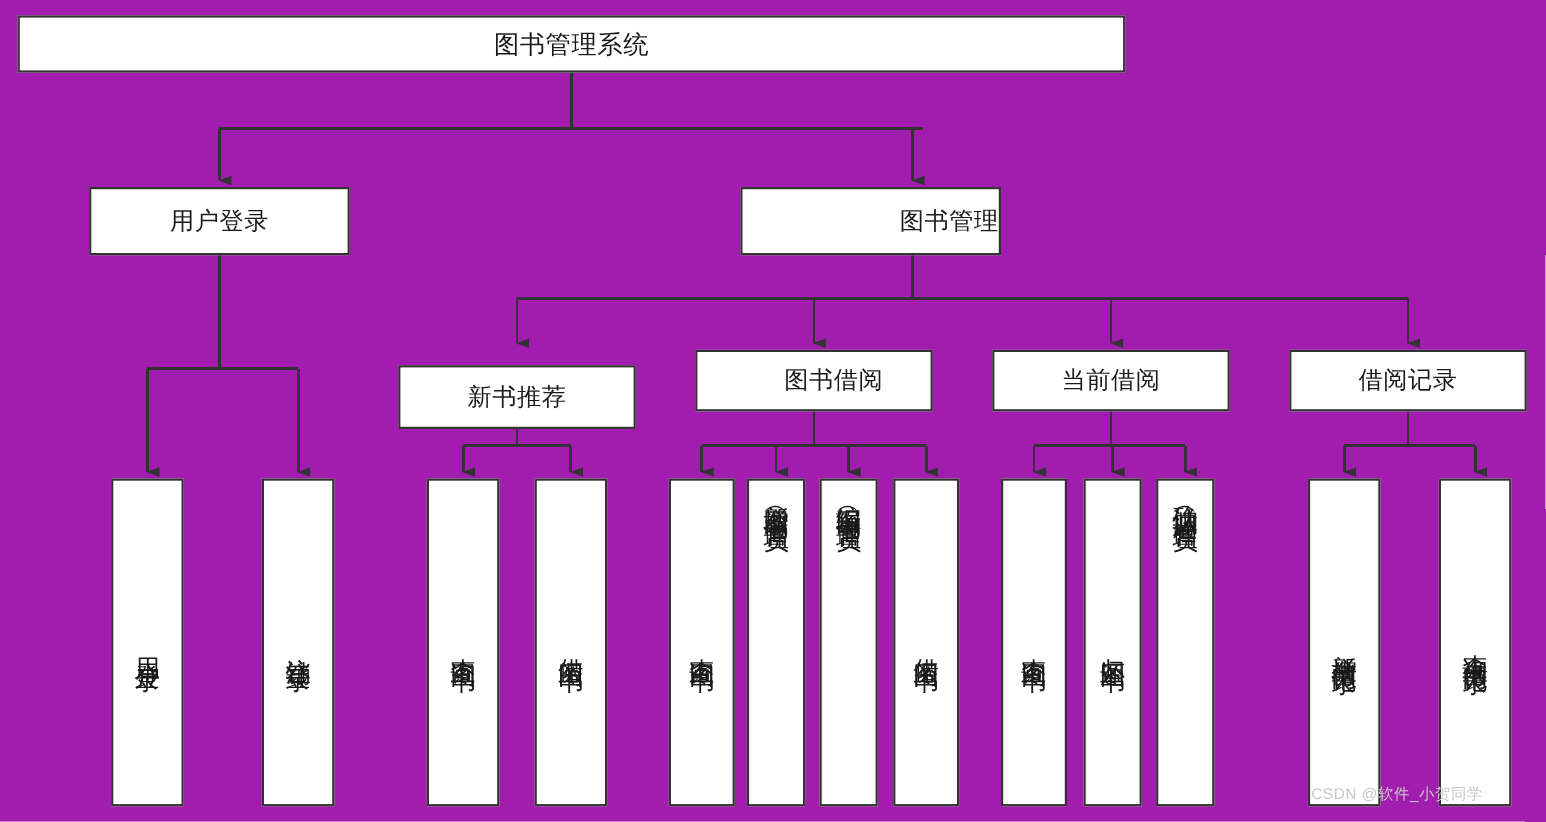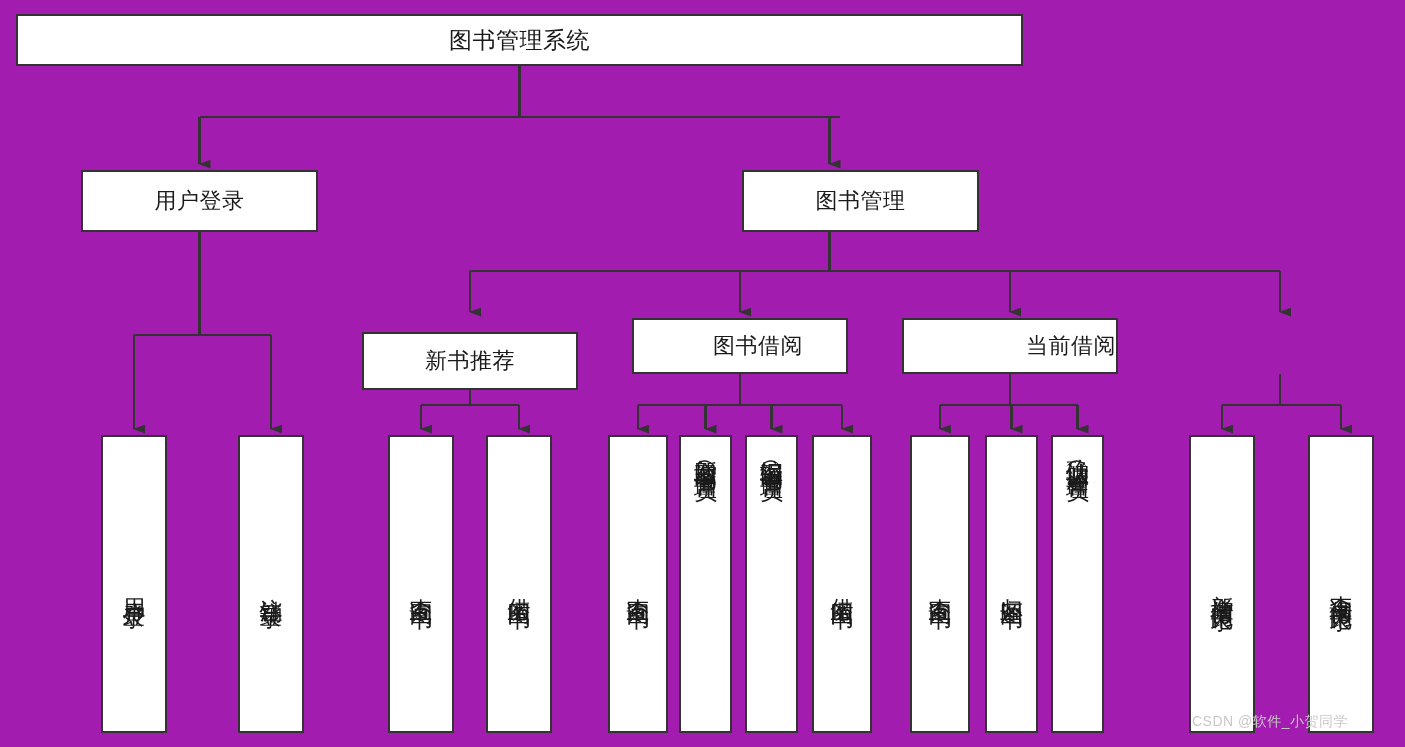--- a/index.html
+++ b/index.html
@@ -123,32 +123,35 @@
     </g>
   </svg>
 
   <div class="node root horiz" style="left:16px; top:14px; width:1007px; height:52px;">
     <span class="node-label">图书管理系统</span>
   </div>
 
   <div class="node horiz" style="left:81px; top:170px; width:237px; height:62px;">
     <span class="node-label">用户登录</span>
   </div>
-  <div class="node horiz" style="left:742px; top:170px; width:237px; height:62px;">
+  <div class="node horiz" style="left:673px; top:170px; width:237px; height:62px;justify-content:flex-end;">
     <span class="node-label">图书管理</span>
   </div>
 
   <div class="node horiz" style="left:362px; top:332px; width:216px; height:58px;">
     <span class="node-label">新书推荐</span>
   </div>
   <div class="node horiz" style="left:632px; top:318px; width:216px; height:56px;padding-left:36px;">
     <span class="node-label">图书借阅</span>
   </div>
-  <div class="node horiz" style="left:902px; top:318px; width:216px; height:56px;justify-content:flex-end;">
+  <div class="node horiz" style="left:902px; top:318px; width:216px; height:56px;">
     <span class="node-label">当前借阅</span>
+  </div>
+  <div class="node horiz" style="left:1172px; top:318px; width:216px; height:56px;">
+    <span class="node-label">借阅记录</span>
   </div>
 
   <div class="node leaf" style="left:101px; top:435px; width:66px; height:298px; align-items:center;">
     <span class="node-label">用户登录</span>
   </div>
   <div class="node leaf" style="left:238px; top:435px; width:66px; height:298px; align-items:center;">
     <span class="node-label">注销登录</span>
   </div>
 
   <div class="node leaf" style="left:388px; top:435px; width:66px; height:298px; align-items:center;">

